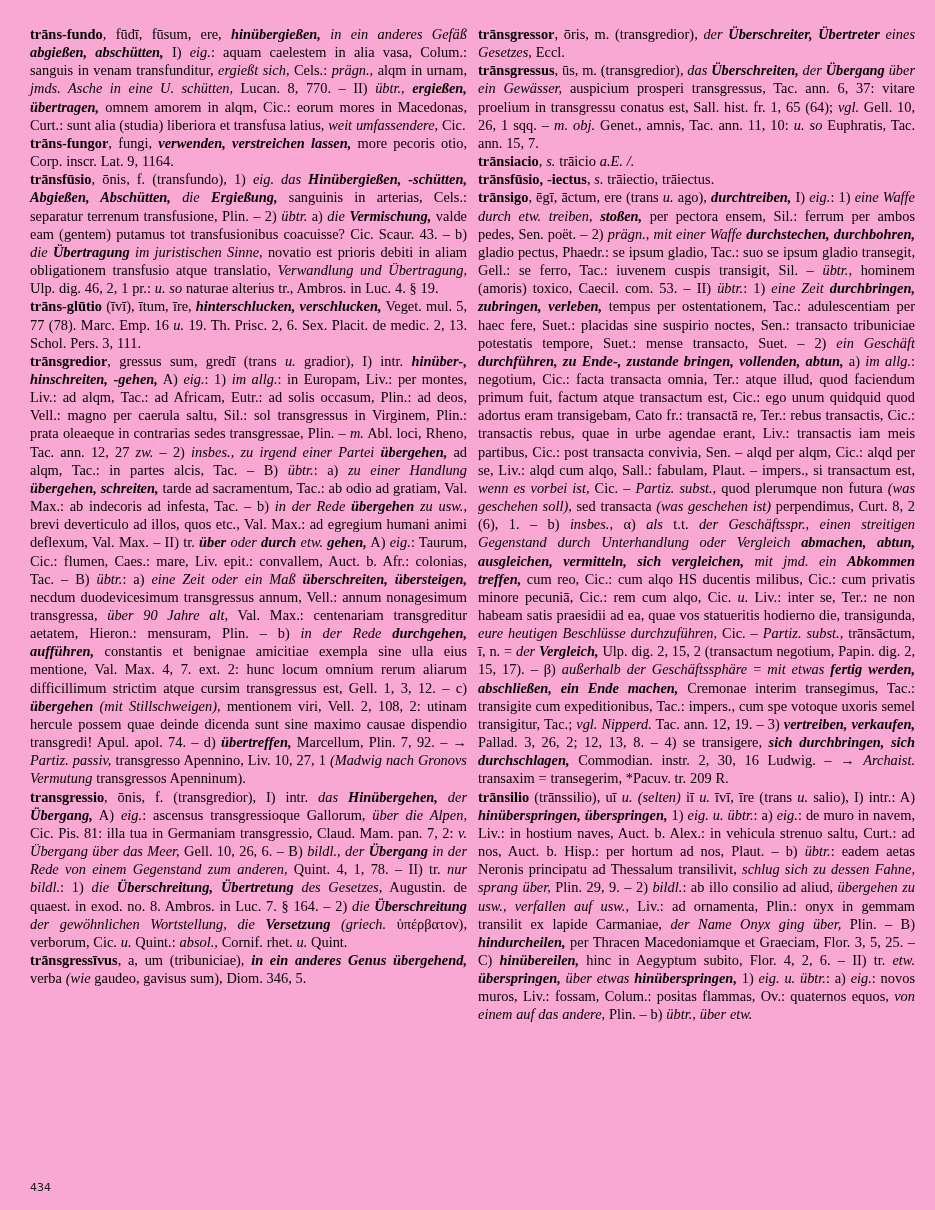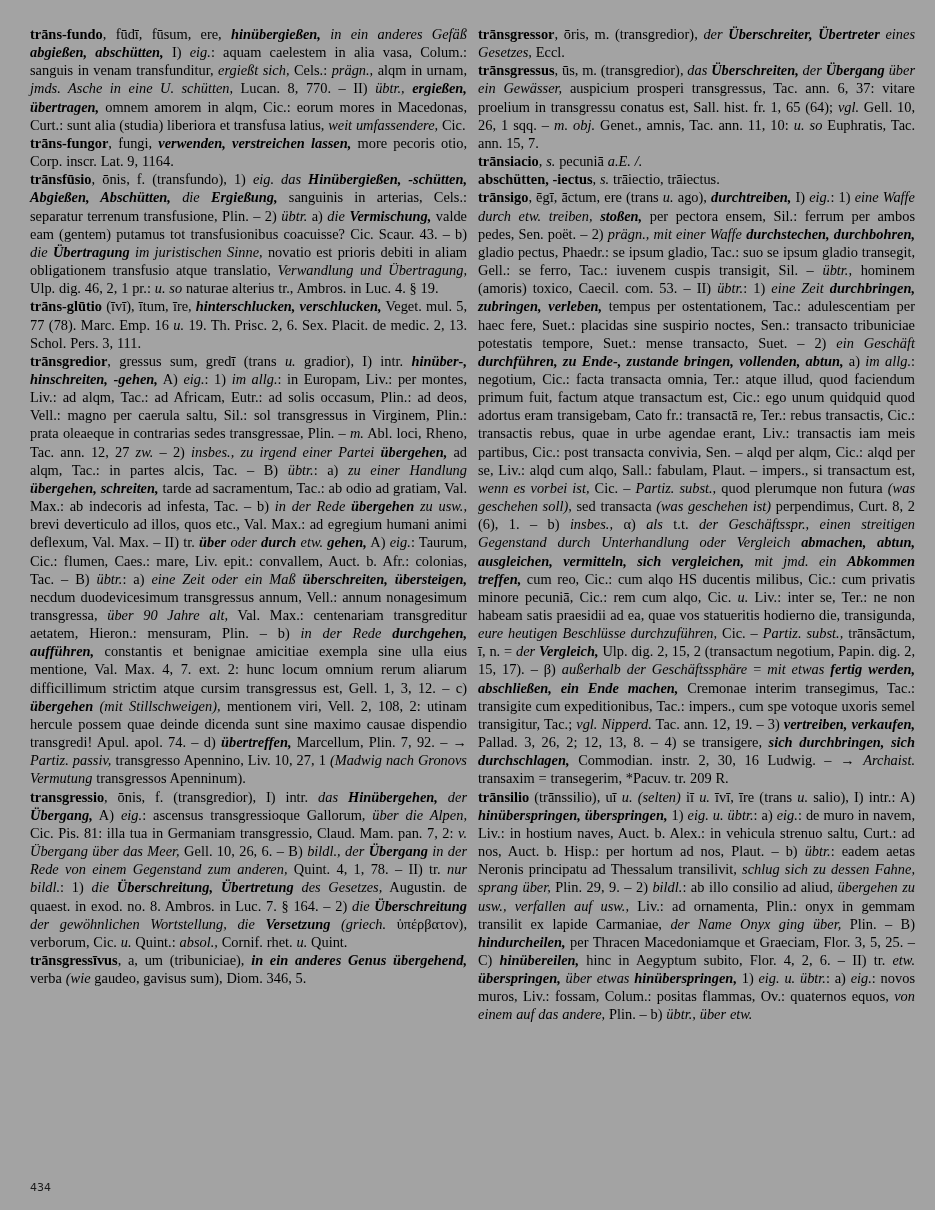--- a/index.html
+++ b/index.html
@@ -1,18 +1,18 @@
 <!DOCTYPE html>
 <html><head>
 <meta charset="utf-8">
 <style>
   html,body{margin:0;padding:0;background:#ffffff;}
   .page{
     width:935px;height:1210px;position:relative;overflow:hidden;
-    background:#a3a3a3;color:#000;
+    background:#f9a8d4;color:#000;
     font-family:"Liberation Serif","DejaVu Serif",serif;
   }
   .columns{
     position:absolute;top:25px;left:30px;
     display:flex;gap:11px;
   }
   .column{width:437px;}
   .entry{
     margin:0;padding:0;
     font-size:14.4px;line-height:18.15px;
@@ -39,20 +39,20 @@
         <p class="entry"><span class="run s-b">trāns-fungor</span><span class="run s-r">, fungi, </span><span class="run s-bi">verwenden, verstreichen lassen,</span><span class="run s-r"> more pecoris otio, Corp. inscr. Lat. 9, 1164.</span></p>
         <p class="entry"><span class="run s-b">trānsfūsio</span><span class="run s-r">, ōnis, f. (transfundo), 1) </span><span class="run s-i">eig. das </span><span class="run s-bi">Hinübergießen, -schütten, Abgießen, Abschütten,</span><span class="run s-i"> die </span><span class="run s-bi">Ergießung,</span><span class="run s-r"> sanguinis in arterias, Cels.: separatur terrenum transfusione, Plin. – 2) </span><span class="run s-i">übtr.</span><span class="run s-r"> a) </span><span class="run s-i">die </span><span class="run s-bi">Vermischung,</span><span class="run s-r"> valde eam (gentem) putamus tot transfusionibus coacuisse? Cic. Scaur. 43. – b) </span><span class="run s-i">die </span><span class="run s-bi">Übertragung</span><span class="run s-i"> im juristischen Sinne,</span><span class="run s-r"> novatio est prioris debiti in aliam obligationem transfusio atque translatio, </span><span class="run s-i">Verwandlung und Übertragung,</span><span class="run s-r"> Ulp. dig. 46, 2, 1 pr.: </span><span class="run s-i">u. so</span><span class="run s-r"> naturae alterius tr., Ambros. in Luc. 4. § 19.</span></p>
         <p class="entry"><span class="run s-b">trāns-glūtio</span><span class="run s-r"> (īvī), ītum, īre, </span><span class="run s-bi">hinterschlucken, verschlucken,</span><span class="run s-r"> Veget. mul. 5, 77 (78). Marc. Emp. 16 </span><span class="run s-i">u.</span><span class="run s-r"> 19. Th. Prisc. 2, 6. Sex. Placit. de medic. 2, 13. Schol. Pers. 3, 111.</span></p>
         <p class="entry"><span class="run s-b">trānsgredior</span><span class="run s-r">, gressus sum, gredī (trans </span><span class="run s-i">u.</span><span class="run s-r"> gradior), I) intr. </span><span class="run s-bi">hinüber-, hinschreiten, -gehen,</span><span class="run s-r"> A) </span><span class="run s-i">eig.</span><span class="run s-r">: 1) </span><span class="run s-i">im allg.</span><span class="run s-r">: in Europam, Liv.: per montes, Liv.: ad alqm, Tac.: ad Africam, Eutr.: ad solis occasum, Plin.: ad deos, Vell.: magno per caerula saltu, Sil.: sol transgressus in Virginem, Plin.: prata oleaeque in contrarias sedes transgressae, Plin. – </span><span class="run s-i">m.</span><span class="run s-r"> Abl. loci, Rheno, Tac. ann. 12, 27 </span><span class="run s-i">zw.</span><span class="run s-r"> – 2) </span><span class="run s-i">insbes., zu irgend einer Partei </span><span class="run s-bi">übergehen,</span><span class="run s-r"> ad alqm, Tac.: in partes alcis, Tac. – B) </span><span class="run s-i">übtr.</span><span class="run s-r">: a) </span><span class="run s-i">zu einer Handlung </span><span class="run s-bi">übergehen, schreiten,</span><span class="run s-r"> tarde ad sacramentum, Tac.: ab odio ad gratiam, Val. Max.: ab indecoris ad infesta, Tac. – b) </span><span class="run s-i">in der Rede </span><span class="run s-bi">übergehen</span><span class="run s-i"> zu usw.,</span><span class="run s-r"> brevi deverticulo ad illos, quos etc., Val. Max.: ad egregium humani animi deflexum, Val. Max. – II) tr. </span><span class="run s-bi">über</span><span class="run s-i"> oder </span><span class="run s-bi">durch</span><span class="run s-i"> etw. </span><span class="run s-bi">gehen,</span><span class="run s-r"> A) </span><span class="run s-i">eig.</span><span class="run s-r">: Taurum, Cic.: flumen, Caes.: mare, Liv. epit.: convallem, Auct. b. Afr.: colonias, Tac. – B) </span><span class="run s-i">übtr.</span><span class="run s-r">: a) </span><span class="run s-i">eine Zeit oder ein Maß </span><span class="run s-bi">überschreiten, übersteigen,</span><span class="run s-r"> necdum duodevicesimum transgressus annum, Vell.: annum nonagesimum transgressa, </span><span class="run s-i">über 90 Jahre alt,</span><span class="run s-r"> Val. Max.: centenariam transgreditur aetatem, Hieron.: mensuram, Plin. – b) </span><span class="run s-i">in der Rede </span><span class="run s-bi">durchgehen, aufführen,</span><span class="run s-r"> constantis et benignae amicitiae exempla sine ulla eius mentione, Val. Max. 4, 7. ext. 2: hunc locum omnium rerum aliarum difficillimum strictim atque cursim transgressus est, Gell. 1, 3, 12. – c) </span><span class="run s-bi">übergehen</span><span class="run s-i"> (mit Stillschweigen),</span><span class="run s-r"> mentionem viri, Vell. 2, 108, 2: utinam hercule possem quae deinde dicenda sunt sine maximo causae dispendio transgredi! Apul. apol. 74. – d) </span><span class="run s-bi">übertreffen,</span><span class="run s-r"> Marcellum, Plin. 7, 92. – → </span><span class="run s-i">Partiz. passiv,</span><span class="run s-r"> transgresso Apennino, Liv. 10, 27, 1 </span><span class="run s-i">(Madwig nach Gronovs Vermutung</span><span class="run s-r"> transgressos Apenninum).</span></p>
         <p class="entry"><span class="run s-b">transgressio</span><span class="run s-r">, ōnis, f. (transgredior), I) intr. </span><span class="run s-i">das </span><span class="run s-bi">Hinübergehen,</span><span class="run s-i"> der </span><span class="run s-bi">Übergang,</span><span class="run s-r"> A) </span><span class="run s-i">eig.</span><span class="run s-r">: ascensus transgressioque Gallorum, </span><span class="run s-i">über die Alpen,</span><span class="run s-r"> Cic. Pis. 81: illa tua in Germaniam transgressio, Claud. Mam. pan. 7, 2: </span><span class="run s-i">v. Übergang über das Meer,</span><span class="run s-r"> Gell. 10, 26, 6. – B) </span><span class="run s-i">bildl., der </span><span class="run s-bi">Übergang</span><span class="run s-i"> in der Rede von einem Gegenstand zum anderen,</span><span class="run s-r"> Quint. 4, 1, 78. – II) tr. </span><span class="run s-i">nur bildl.</span><span class="run s-r">: 1) </span><span class="run s-i">die </span><span class="run s-bi">Überschreitung, Übertretung</span><span class="run s-i"> des Gesetzes,</span><span class="run s-r"> Augustin. de quaest. in exod. no. 8. Ambros. in Luc. 7. § 164. – 2) </span><span class="run s-i">die </span><span class="run s-bi">Überschreitung</span><span class="run s-i"> der gewöhnlichen Wortstellung, die </span><span class="run s-bi">Versetzung</span><span class="run s-i"> (griech.</span><span class="run s-r"> ὑπέρβατον), verborum, Cic. </span><span class="run s-i">u.</span><span class="run s-r"> Quint.: </span><span class="run s-i">absol.,</span><span class="run s-r"> Cornif. rhet. </span><span class="run s-i">u.</span><span class="run s-r"> Quint.</span></p>
         <p class="entry"><span class="run s-b">trānsgressīvus</span><span class="run s-r">, a, um (tribuniciae), </span><span class="run s-bi">in ein anderes Genus übergehend,</span><span class="run s-r"> verba </span><span class="run s-i">(wie</span><span class="run s-r"> gaudeo, gavisus sum), Diom. 346, 5.</span></p>
       </div>
     <div class="column">
         <p class="entry"><span class="run s-b">trānsgressor</span><span class="run s-r">, ōris, m. (transgredior), </span><span class="run s-i">der </span><span class="run s-bi">Überschreiter, Übertreter</span><span class="run s-i"> eines Gesetzes,</span><span class="run s-r"> Eccl.</span></p>
         <p class="entry"><span class="run s-b">trānsgressus</span><span class="run s-r">, ūs, m. (transgredior), </span><span class="run s-i">das </span><span class="run s-bi">Überschreiten,</span><span class="run s-i"> der </span><span class="run s-bi">Übergang</span><span class="run s-i"> über ein Gewässer,</span><span class="run s-r"> auspicium prosperi transgressus, Tac. ann. 6, 37: vitare proelium in transgressu conatus est, Sall. hist. fr. 1, 65 (64); </span><span class="run s-i">vgl.</span><span class="run s-r"> Gell. 10, 26, 1 sqq. – </span><span class="run s-i">m. obj.</span><span class="run s-r"> Genet., amnis, Tac. ann. 11, 10: </span><span class="run s-i">u. so</span><span class="run s-r"> Euphratis, Tac. ann. 15, 7.</span></p>
-        <p class="entry"><span class="run s-b">trānsiacio</span><span class="run s-r">, </span><span class="run s-i">s.</span><span class="run s-r"> pecuniā </span><span class="run s-i">a.E. /.</span></p>
-        <p class="entry"><span class="run s-b">abschütten, -iectus</span><span class="run s-r">, </span><span class="run s-i">s.</span><span class="run s-r"> trāiectio, trāiectus.</span></p>
+        <p class="entry"><span class="run s-b">trānsiacio</span><span class="run s-r">, </span><span class="run s-i">s.</span><span class="run s-r"> trāicio </span><span class="run s-i">a.E. /.</span></p>
+        <p class="entry"><span class="run s-b">trānsfūsio, -iectus</span><span class="run s-r">, </span><span class="run s-i">s.</span><span class="run s-r"> trāiectio, trāiectus.</span></p>
         <p class="entry"><span class="run s-b">trānsigo</span><span class="run s-r">, ēgī, āctum, ere (trans </span><span class="run s-i">u.</span><span class="run s-r"> ago), </span><span class="run s-bi">durchtreiben,</span><span class="run s-r"> I) </span><span class="run s-i">eig.</span><span class="run s-r">: 1) </span><span class="run s-i">eine Waffe durch etw. treiben, </span><span class="run s-bi">stoßen,</span><span class="run s-r"> per pectora ensem, Sil.: ferrum per ambos pedes, Sen. poët. – 2) </span><span class="run s-i">prägn., mit einer Waffe </span><span class="run s-bi">durchstechen, durchbohren,</span><span class="run s-r"> gladio pectus, Phaedr.: se ipsum gladio, Tac.: suo se ipsum gladio transegit, Gell.: se ferro, Tac.: iuvenem cuspis transigit, Sil. – </span><span class="run s-i">übtr.,</span><span class="run s-r"> hominem (amoris) toxico, Caecil. com. 53. – II) </span><span class="run s-i">übtr.</span><span class="run s-r">: 1) </span><span class="run s-i">eine Zeit </span><span class="run s-bi">durchbringen, zubringen, verleben,</span><span class="run s-r"> tempus per ostentationem, Tac.: adulescentiam per haec fere, Suet.: placidas sine suspirio noctes, Sen.: transacto tribuniciae potestatis tempore, Suet.: mense transacto, Suet. – 2) </span><span class="run s-i">ein Geschäft </span><span class="run s-bi">durchführen, zu Ende-, zustande bringen, vollenden, abtun,</span><span class="run s-r"> a) </span><span class="run s-i">im allg.</span><span class="run s-r">: negotium, Cic.: facta transacta omnia, Ter.: atque illud, quod faciendum primum fuit, factum atque transactum est, Cic.: ego unum quidquid quod adortus eram transigebam, Cato fr.: transactā re, Ter.: rebus transactis, Cic.: transactis rebus, quae in urbe agendae erant, Liv.: transactis iam meis partibus, Cic.: post transacta convivia, Sen. – alqd per alqm, Cic.: alqd per se, Liv.: alqd cum alqo, Sall.: fabulam, Plaut. – impers., si transactum est, </span><span class="run s-i">wenn es vorbei ist,</span><span class="run s-r"> Cic. – </span><span class="run s-i">Partiz. subst.,</span><span class="run s-r"> quod plerumque non futura </span><span class="run s-i">(was geschehen soll),</span><span class="run s-r"> sed transacta </span><span class="run s-i">(was geschehen ist)</span><span class="run s-r"> perpendimus, Curt. 8, 2 (6), 1. – b) </span><span class="run s-i">insbes.,</span><span class="run s-r"> α) </span><span class="run s-i">als</span><span class="run s-r"> t.t. </span><span class="run s-i">der Geschäftsspr., einen streitigen Gegenstand durch Unterhandlung oder Vergleich </span><span class="run s-bi">abmachen, abtun, ausgleichen, vermitteln, sich vergleichen,</span><span class="run s-i"> mit jmd. ein </span><span class="run s-bi">Abkommen treffen,</span><span class="run s-r"> cum reo, Cic.: cum alqo HS ducentis milibus, Cic.: cum privatis minore pecuniā, Cic.: rem cum alqo, Cic. </span><span class="run s-i">u.</span><span class="run s-r"> Liv.: inter se, Ter.: ne non habeam satis praesidii ad ea, quae vos statueritis hodierno die, transigunda, </span><span class="run s-i">eure heutigen Beschlüsse durchzuführen,</span><span class="run s-r"> Cic. – </span><span class="run s-i">Partiz. subst.,</span><span class="run s-r"> trānsāctum, ī, n. = </span><span class="run s-i">der </span><span class="run s-bi">Vergleich,</span><span class="run s-r"> Ulp. dig. 2, 15, 2 (transactum negotium, Papin. dig. 2, 15, 17). – β) </span><span class="run s-i">außerhalb der Geschäftssphäre</span><span class="run s-r"> = </span><span class="run s-i">mit etwas </span><span class="run s-bi">fertig werden, abschließen, ein Ende machen,</span><span class="run s-r"> Cremonae interim transegimus, Tac.: transigite cum expeditionibus, Tac.: impers., cum spe votoque uxoris semel transigitur, Tac.; </span><span class="run s-i">vgl. Nipperd.</span><span class="run s-r"> Tac. ann. 12, 19. – 3) </span><span class="run s-bi">vertreiben, verkaufen,</span><span class="run s-r"> Pallad. 3, 26, 2; 12, 13, 8. – 4) se transigere, </span><span class="run s-bi">sich durchbringen, sich durchschlagen,</span><span class="run s-r"> Commodian. instr. 2, 30, 16 Ludwig. – → </span><span class="run s-i">Archaist.</span><span class="run s-r"> transaxim = transegerim, *Pacuv. tr. 209 R.</span></p>
         <p class="entry"><span class="run s-b">trānsilio</span><span class="run s-r"> (trānssilio), uī </span><span class="run s-i">u. (selten)</span><span class="run s-r"> iī </span><span class="run s-i">u.</span><span class="run s-r"> īvī, īre (trans </span><span class="run s-i">u.</span><span class="run s-r"> salio), I) intr.: A) </span><span class="run s-bi">hinüberspringen, überspringen,</span><span class="run s-r"> 1) </span><span class="run s-i">eig. u. übtr.</span><span class="run s-r">: a) </span><span class="run s-i">eig.</span><span class="run s-r">: de muro in navem, Liv.: in hostium naves, Auct. b. Alex.: in vehicula strenuo saltu, Curt.: ad nos, Auct. b. Hisp.: per hortum ad nos, Plaut. – b) </span><span class="run s-i">übtr.</span><span class="run s-r">: eadem aetas Neronis principatu ad Thessalum transilivit, </span><span class="run s-i">schlug sich zu dessen Fahne, sprang über,</span><span class="run s-r"> Plin. 29, 9. – 2) </span><span class="run s-i">bildl.</span><span class="run s-r">: ab illo consilio ad aliud, </span><span class="run s-i">übergehen zu usw., verfallen auf usw.,</span><span class="run s-r"> Liv.: ad ornamenta, Plin.: onyx in gemmam transilit ex lapide Carmaniae, </span><span class="run s-i">der Name Onyx ging über,</span><span class="run s-r"> Plin. – B) </span><span class="run s-bi">hindurcheilen,</span><span class="run s-r"> per Thracen Macedoniamque et Graeciam, Flor. 3, 5, 25. – C) </span><span class="run s-bi">hinübereilen,</span><span class="run s-r"> hinc in Aegyptum subito, Flor. 4, 2, 6. – II) tr. </span><span class="run s-i">etw. </span><span class="run s-bi">überspringen,</span><span class="run s-i"> über etwas </span><span class="run s-bi">hinüberspringen,</span><span class="run s-r"> 1) </span><span class="run s-i">eig. u. übtr.</span><span class="run s-r">: a) </span><span class="run s-i">eig.</span><span class="run s-r">: novos muros, Liv.: fossam, Colum.: positas flammas, Ov.: quaternos equos, </span><span class="run s-i">von einem auf das andere,</span><span class="run s-r"> Plin. – b) </span><span class="run s-i">übtr., über etw.</span></p>
       </div>
   </div>
   <div class="footer">434</div>
 </div>
 
 </body></html>

